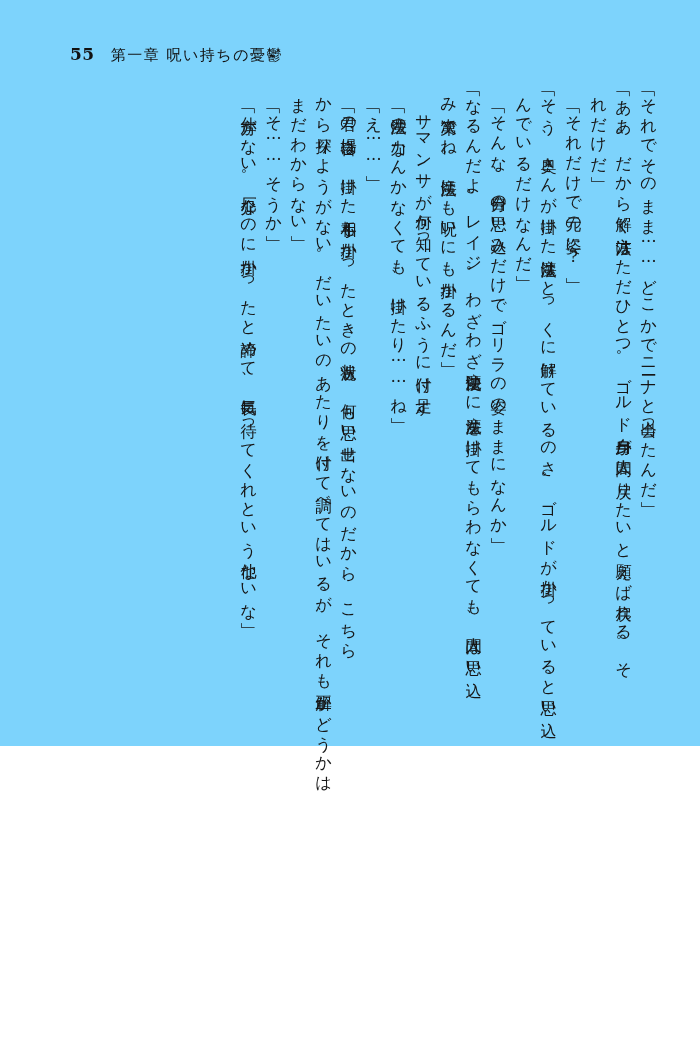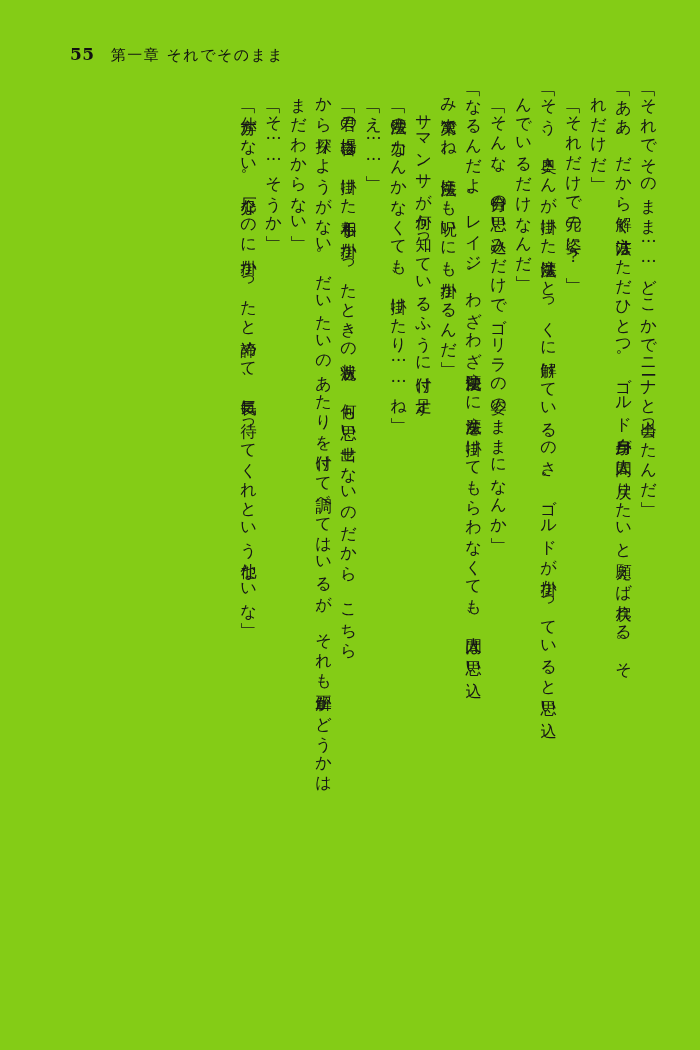--- a/index.html
+++ b/index.html
@@ -10,23 +10,23 @@
   body {
     width: 700px;
     height: 1050px;
     overflow: hidden;
     font-family: "DejaVu Serif", "Liberation Serif", serif;
     color: #111111;
   }
   .page {
     position: relative;
     width: 700px;
-    height: 1050px;
+    height: 746px;
     box-sizing: border-box;
-    background: #84cc16;
+    background: #7dd3fc;
   }
   .header {
     position: absolute;
     top: 44px;
     left: 70px;
     display: flex;
     align-items: baseline;
     gap: 16px;
     white-space: nowrap;
   }
@@ -72,21 +72,21 @@
     box-sizing: border-box;
   }
 </style>
 </head>
 <body>
 
 <div class="page">
 
   <div class="header">
     <span class="page-number">55</span>
-    <span class="chapter-title">第一章 それでそのまま</span>
+    <span class="chapter-title">第一章 呪い持ちの憂鬱</span>
   </div>
 
   <div class="body-area">
     <div class="line">「それでそのまま……どこかでニーナと出会ったんだ」</div>
     <div class="line">「ああ。だから解く方法はただひとつ。ゴルド自身が人間に戻りたいと願えば戻れる。そ</div>
     <div class="line">れだけだ」</div>
     <div class="line indent">「それだけで元の姿に?」</div>
     <div class="line">「そう、奥さんが掛けた魔法はとっくに解けているのさ。ゴルドが掛かっていると思い込</div>
     <div class="line">んでいるだけなんだ」</div>
     <div class="line indent">「そんな、自分の思い込みだけでゴリラの姿のままになんか」</div>

